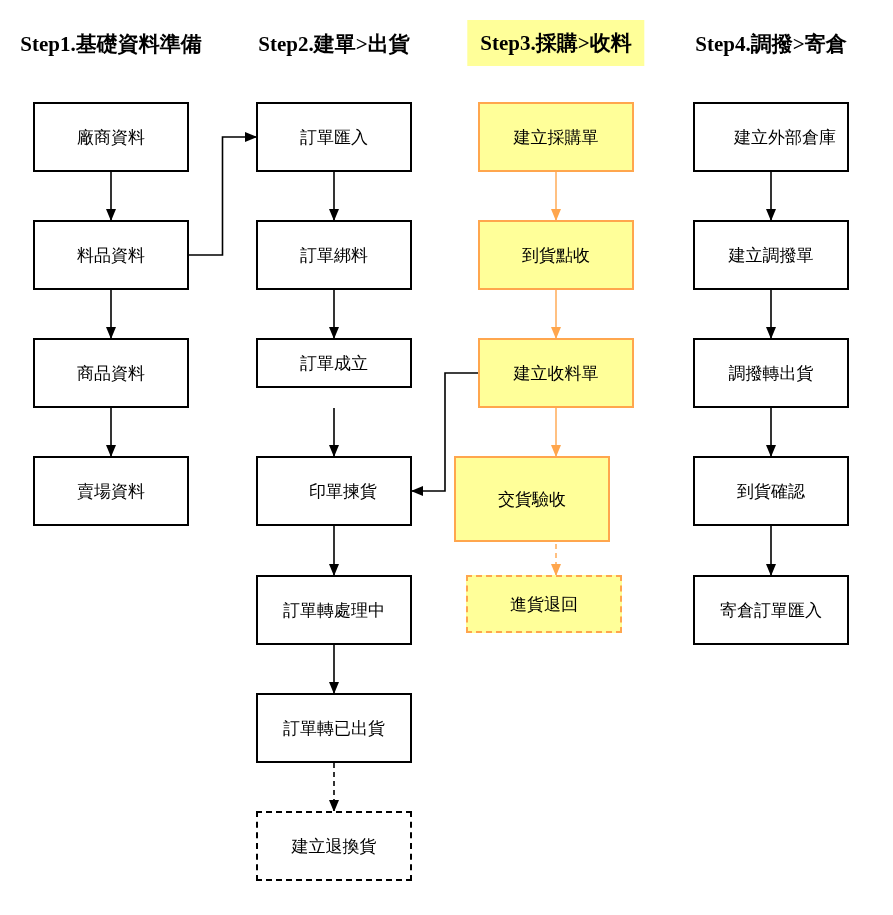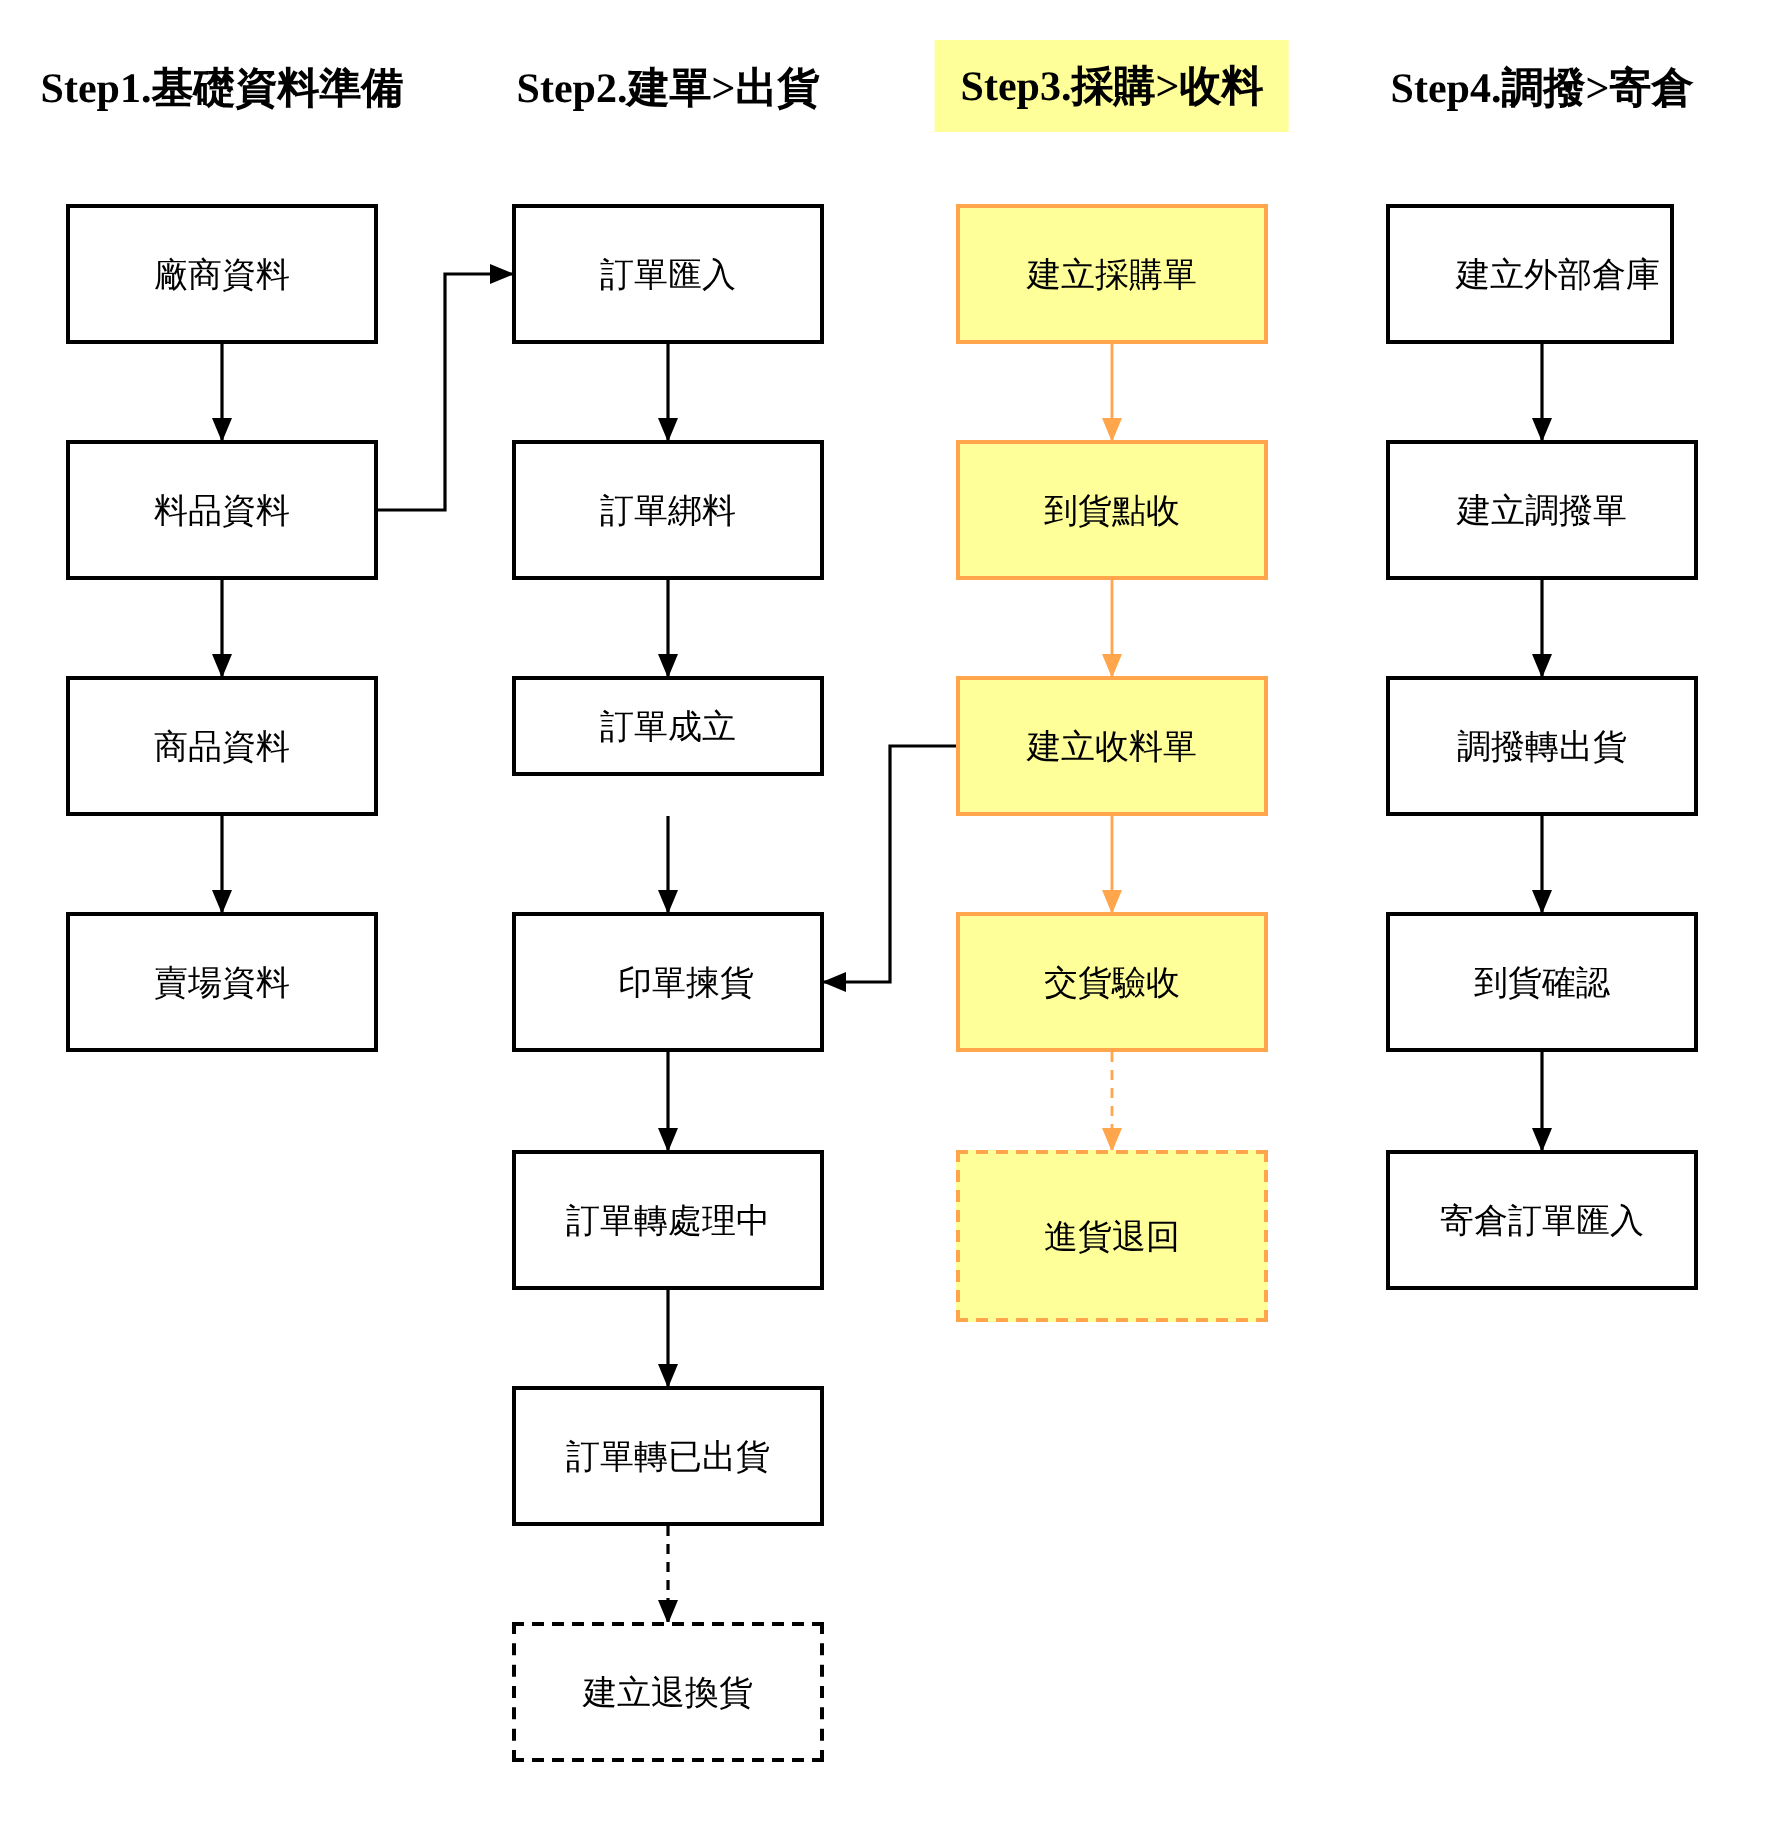--- a/index.html
+++ b/index.html
@@ -78,21 +78,21 @@
     <div class="node" style="left: 256px; top: 220px; width: 156px; height: 70px;">訂單綁料</div>
     <div class="node" style="left: 256px; top: 338px; width: 156px; height: 50px;">訂單成立</div>
     <div class="node" style="left: 256px; top: 456px; width: 156px; height: 70px; padding-left: 18px;">印單揀貨</div>
     <div class="node" style="left: 256px; top: 575px; width: 156px; height: 70px;">訂單轉處理中</div>
     <div class="node" style="left: 256px; top: 693px; width: 156px; height: 70px;">訂單轉已出貨</div>
     <div class="node dashed" style="left: 256px; top: 811px; width: 156px; height: 70px;">建立退換貨</div>
     <div class="col-header highlighted" style="left: 556px;">Step3.採購&gt;收料</div>
     <div class="node highlight" style="left: 478px; top: 102px; width: 156px; height: 70px;">建立採購單</div>
     <div class="node highlight" style="left: 478px; top: 220px; width: 156px; height: 70px;">到貨點收</div>
     <div class="node highlight" style="left: 478px; top: 338px; width: 156px; height: 70px;">建立收料單</div>
-    <div class="node highlight" style="left: 478px; top: 456px; width: 156px; height: 70px;">交貨驗收</div>
-    <div class="node highlight dashed" style="left: 478px; top: 575px; width: 156px; height: 86px;">進貨退回</div>
+    <div class="node highlight" style="left: 454px; top: 456px; width: 156px; height: 86px;">交貨驗收</div>
+    <div class="node highlight dashed" style="left: 466px; top: 575px; width: 156px; height: 58px;">進貨退回</div>
     <div class="col-header" style="left: 771px; font-family: Liberation Serif, serif;">Step4.調撥&gt;寄倉</div>
-    <div class="node" style="left: 693px; top: 102px; width: 144px; height: 70px; padding-left: 28px;">建立外部倉庫</div>
+    <div class="node" style="left: 693px; top: 102px; width: 156px; height: 70px; padding-left: 28px;">建立外部倉庫</div>
     <div class="node" style="left: 693px; top: 220px; width: 156px; height: 70px;">建立調撥單</div>
     <div class="node" style="left: 693px; top: 338px; width: 156px; height: 70px;">調撥轉出貨</div>
     <div class="node" style="left: 693px; top: 456px; width: 156px; height: 70px;">到貨確認</div>
     <div class="node" style="left: 693px; top: 575px; width: 156px; height: 70px;">寄倉訂單匯入</div>
   </div>
 
 </body></html>

